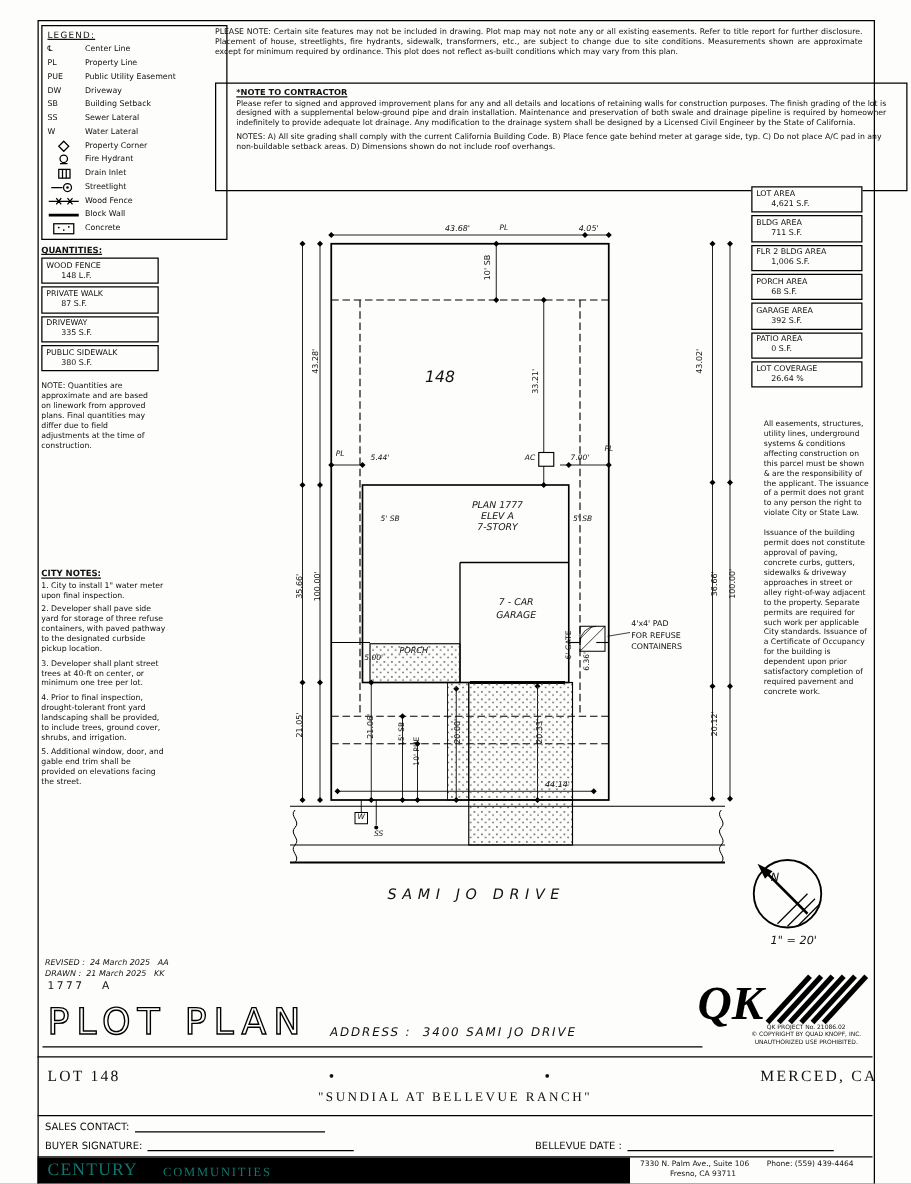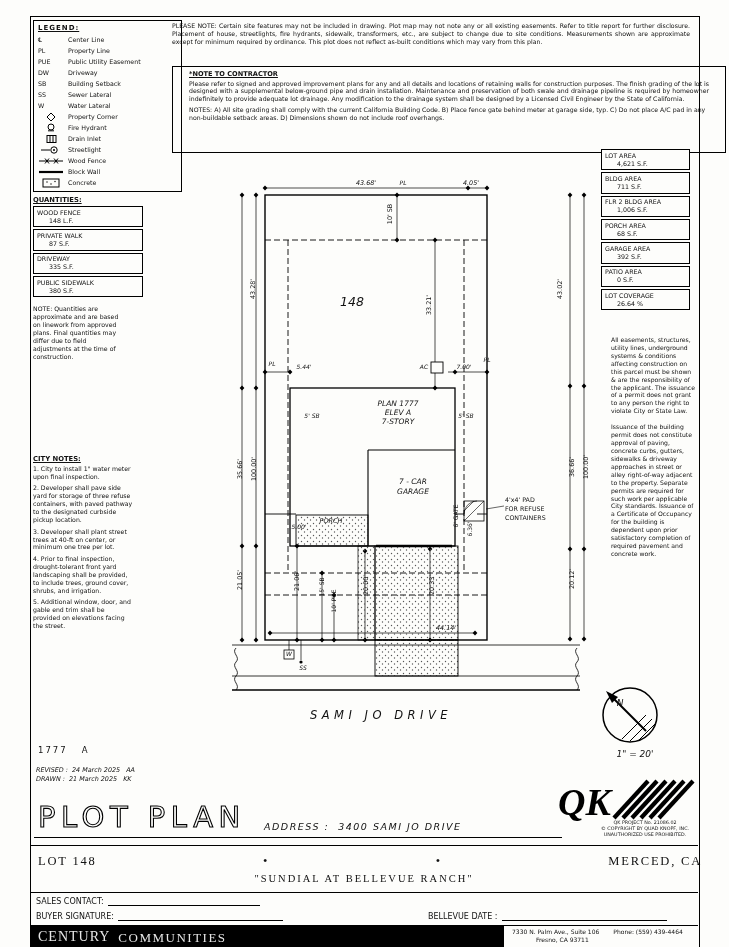--- a/index.html
+++ b/index.html
@@ -5,40 +5,40 @@
   html,body{margin:0;padding:0;background:#888;}
   .page{position:relative;width:729px;height:947px;background:#fdfdfb;font-family:"DejaVu Sans",sans-serif;color:#111;overflow:hidden;margin:0 auto;}
   .abs{position:absolute;}
   .frame{position:absolute;left:30px;top:16px;width:668px;height:930px;border:1.3px solid #000;}
   .hline{position:absolute;border-top:1.3px solid #000;height:0;}
   .t6{font-size:6.2px;line-height:1.28;}
   .just{text-align:justify;}
   .bx{border:1px solid #000;}
   
   .legend{position:absolute;left:33px;top:20px;width:139px;border:1.2px solid #000;padding:3px 4px;background:#fdfdfb;}
-  .lg-title{font-size:7px;font-weight:bold;text-decoration:underline;letter-spacing:1px;margin-bottom:2px;}
+  .lg-title{font-size:7px;font-weight:normal;text-decoration:underline;letter-spacing:1px;margin-bottom:2px;}
   .lg-row{display:flex;align-items:center;height:11px;}
   .lg-sym{flex:0 0 30px;font-size:6.3px;}
   .lg-lab{font-size:6.3px;white-space:nowrap;}
   .lg-svg{display:block;}
   
   .qrow{border:1px solid #000;padding:1.5px 3px;margin-bottom:2px;background:#fdfdfb;}
   .qlab{font-size:6.3px;line-height:1.3;}
   .qval{font-size:6.3px;line-height:1.3;padding-left:12px;}
   .blk-title{font-size:6.8px;font-weight:bold;text-decoration:underline;margin-bottom:2px;}
   
   .lbl{position:absolute;font-size:6.4px;white-space:nowrap;line-height:1;color:#111;}
   .h{transform:translate(-50%,-50%);font-style:italic;}
   .v{transform:translate(-50%,-50%) rotate(-90deg);}
   .f6{font-size:6px;}
   .pre{white-space:pre;font-style:italic;}
   .sigline{display:inline-block;border-bottom:1px solid #000;height:9px;vertical-align:bottom;}
   .cn-item{font-size:6.2px;line-height:1.28;margin-bottom:3.5px;}
   .footerbar{position:absolute;left:30px;top:925px;width:668px;height:21px;border-top:1.3px solid #000;display:flex;}
-  .fb-black{width:466px;background:#000;color:#e5e5e5;display:flex;align-items:center;padding-left:8px;}
+  .fb-black{width:466px;background:#000;color:#0f766e;display:flex;align-items:center;padding-left:8px;}
   .fb-right{flex:1;padding:2px 8px;font-size:6px;line-height:1.3;}
   .serif{font-family:"Liberation Serif",serif;}
 </style>
 </head>
 <body>
 
 <div class="page">
   <div class="frame"></div>
 
   <svg class="abs" style="left:0;top:0;pointer-events:none" width="729" height="947" viewBox="0 0 729 947">
@@ -360,21 +360,21 @@
     <div class="qrow">
         <div class="qlab">PATIO AREA</div>
         <div class="qval">0 S.F.</div>
       </div>
     <div class="qrow">
         <div class="qlab">LOT COVERAGE</div>
         <div class="qval">26.64 %</div>
       </div>
   </div>
 
-  <div class="abs" style="left:33px;top:196px;width:110px">
+  <div class="abs" style="left:33px;top:196px;width:94px">
     <div class="blk-title">QUANTITIES:</div>
     <div class="qrow">
         <div class="qlab">WOOD FENCE</div>
         <div class="qval">148 L.F.</div>
       </div>
     <div class="qrow">
         <div class="qlab">PRIVATE WALK</div>
         <div class="qval">87 S.F.</div>
       </div>
     <div class="qrow">
@@ -397,21 +397,21 @@
     <div class="cn-item">5. Additional window, door, and gable end trim shall be provided on elevations facing the street.</div>
   </div>
 
   <div class="abs" style="left:611px;top:336px;width:84px;font-size:6.1px;line-height:1.3">
     <div>All easements, structures, utility lines, underground systems &amp; conditions affecting construction on this parcel must be shown &amp; are the responsibility of the applicant. The issuance of a permit does not grant to any person the right to violate City or State Law.</div>
     <div style="margin-top:8px">Issuance of the building permit does not constitute approval of paving, concrete curbs, gutters, sidewalks &amp; driveway approaches in street or alley right-of-way adjacent to the property. Separate permits are required for such work per applicable City standards. Issuance of a Certificate of Occupancy for the building is dependent upon prior satisfactory completion of required pavement and concrete work.</div>
   </div>
 
   <div class="abs pre" style="left:36px;top:766px;font-size:6.4px">REVISED :  24 March 2025   AA</div>
   <div class="abs pre" style="left:36px;top:775px;font-size:6.4px">DRAWN :  21 March 2025   KK</div>
-  <div class="abs" style="left:38px;top:745px;font-size:8.5px;letter-spacing:2px">
+  <div class="abs" style="left:38px;top:784px;font-size:8.5px;letter-spacing:2px">
     <span>1777</span><span style="margin-left:14px">A</span>
   </div>
   <div class="hline" style="left:34px;top:837px;width:528px"></div>
   <div class="abs pre" style="left:264px;top:821px;font-size:9.5px;letter-spacing:1.5px">ADDRESS :  3400 SAMI JO DRIVE</div>
   <div class="abs" style="left:592px;top:820px;width:106px;font-size:4.8px;line-height:1.3;text-align:center">
     <div>QK PROJECT No. 21086.02</div>
     <div>© COPYRIGHT BY QUAD KNOPF, INC.</div>
     <div>UNAUTHORIZED USE PROHIBITED.</div>
   </div>
 
@@ -431,21 +431,21 @@
   <div class="abs" style="left:36px;top:911px;font-size:8px">
     <span>BUYER SIGNATURE:</span><span class="sigline" style="width:165px;margin-left:4px"></span>
   </div>
   <div class="abs" style="left:428px;top:911px;font-size:8px">
     <span>BELLEVUE DATE :</span><span class="sigline" style="width:165px;margin-left:4px"></span>
   </div>
 
   <div class="footerbar">
     <div class="fb-black">
       <span class="serif" style="font-size:14px;letter-spacing:1px">CENTURY</span>
-      <span class="serif" style="font-size:13px;letter-spacing:1.5px;margin-left:8px;margin-top:3px">COMMUNITIES</span>
+      <span class="serif" style="font-size:10px;letter-spacing:1.5px;margin-left:20px;margin-top:3px">COMMUNITIES</span>
     </div>
     <div class="fb-right">
       <div style="display:flex;gap:14px">
         <span>7330 N. Palm Ave., Suite 106</span>
         <span>Phone:  (559) 439-4464</span>
       </div>
       <div style="padding-left:24px">Fresno, CA  93711</div>
     </div>
   </div>
 </div>

